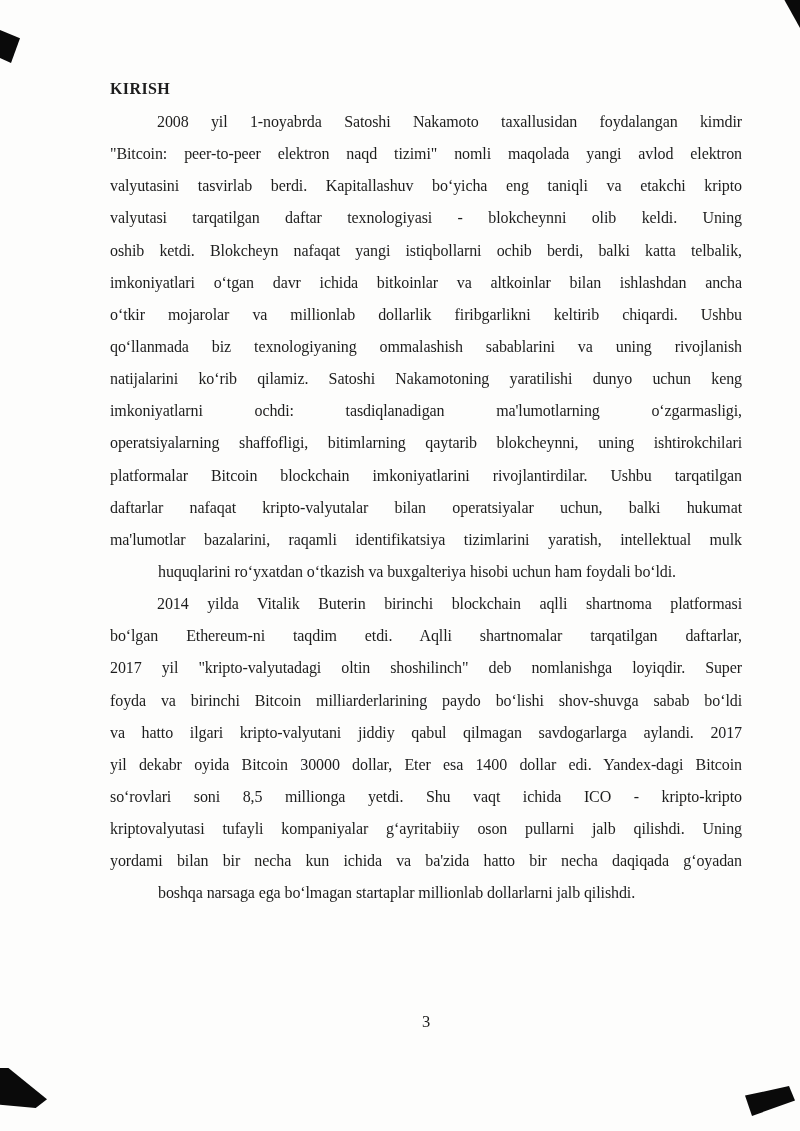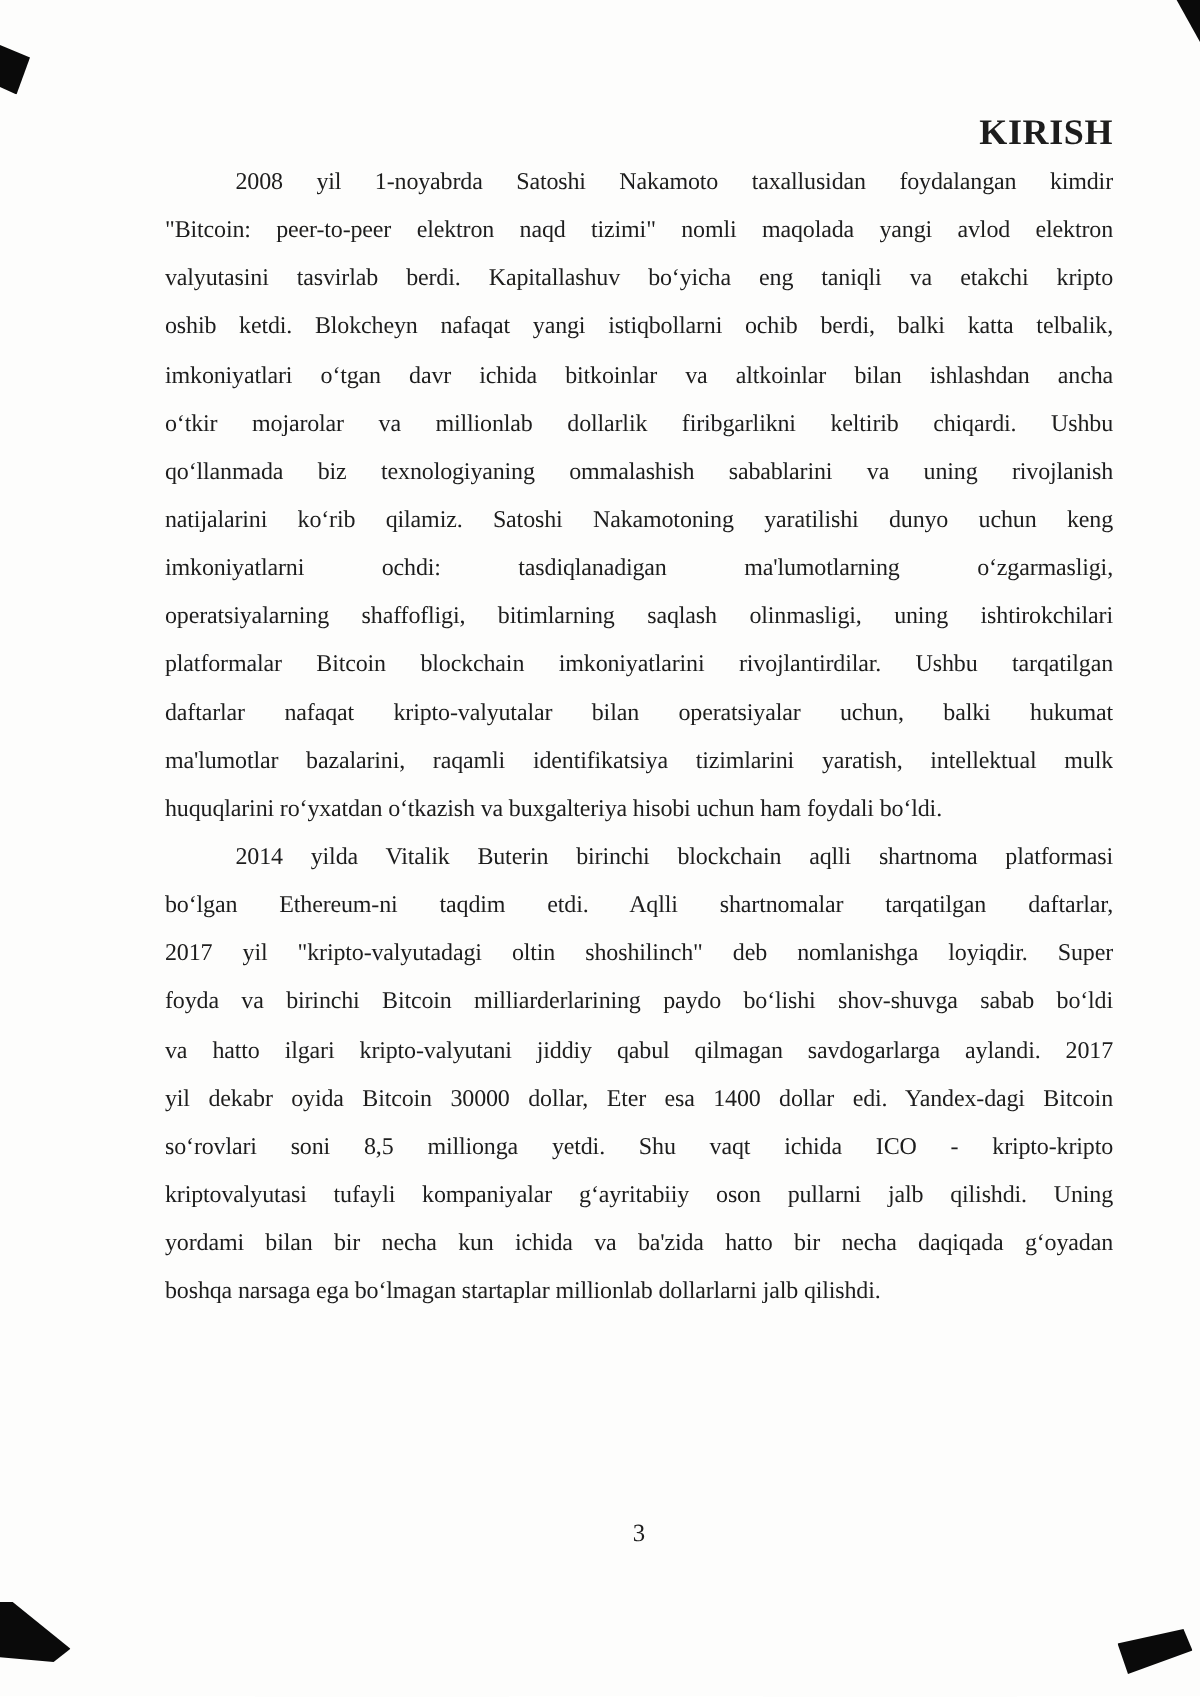--- a/index.html
+++ b/index.html
@@ -21,44 +21,44 @@
   }
 
   .content {
     position: absolute;
     left: 110px;
     top: 76px;
     width: 632px;
   }
 
   .doc-title {
-    text-align: right;
+    text-align: left;
     font-weight: 700;
-    font-size: 24px;
+    font-size: 16px;
     line-height: 26px;
     letter-spacing: 0.4px;
     margin-bottom: 4px;
     color: var(--ink);
   }
 
   .para { width: 100%; }
 
   .line {
     font-size: 16px;
     line-height: 32.15px;
     height: 32.15px;
     overflow: hidden;
     letter-spacing: -0.1px;
     text-align: justify;
     text-align-last: justify;
     white-space: normal;
     color: var(--ink);
   }
   .line.first { text-indent: 47px; }
-  .line.last  { text-align-last: left; }
+  .line.last  { text-align-last: left; margin-left: 48px; }
 
   .page-number {
     position: absolute;
     left: 110px;
     top: 1010px;
     width: 632px;
     text-align: center;
     font-size: 16.5px;
     line-height: 24px;
     color: var(--ink);
@@ -93,27 +93,28 @@
   <div class="scan-corner bl"></div>
   <div class="scan-corner br"></div>
 
   <div class="content">
     <div class="doc-title">KIRISH</div>
     <div id="paragraphs">
         <div class="para">
           <div class="line first">2008 yil 1-noyabrda Satoshi Nakamoto taxallusidan foydalangan kimdir</div>
           <div class="line">"Bitcoin: peer-to-peer elektron naqd tizimi" nomli maqolada yangi avlod elektron</div>
           <div class="line">valyutasini tasvirlab berdi. Kapitallashuv boʻyicha eng taniqli va etakchi kripto</div>
+          <div class="line">valyutasi tarqatilgan daftar texnologiyasi - blokcheynni olib keldi. Uning</div>
           <div class="line">oshib ketdi. Blokcheyn nafaqat yangi istiqbollarni ochib berdi, balki katta telbalik,</div>
           <div class="line">imkoniyatlari oʻtgan davr ichida bitkoinlar va altkoinlar bilan ishlashdan ancha</div>
           <div class="line">oʻtkir mojarolar va millionlab dollarlik firibgarlikni keltirib chiqardi. Ushbu</div>
           <div class="line">qoʻllanmada biz texnologiyaning ommalashish sabablarini va uning rivojlanish</div>
           <div class="line">natijalarini koʻrib qilamiz. Satoshi Nakamotoning yaratilishi dunyo uchun keng</div>
           <div class="line">imkoniyatlarni ochdi: tasdiqlanadigan ma'lumotlarning oʻzgarmasligi,</div>
-          <div class="line">operatsiyalarning shaffofligi, bitimlarning saqlash olinmasligi, uning ishtirokchilari</div>
+          <div class="line">operatsiyalarning shaffofligi, bitimlarning qaytarib blokcheynni, uning ishtirokchilari</div>
           <div class="line">platformalar Bitcoin blockchain imkoniyatlarini rivojlantirdilar. Ushbu tarqatilgan</div>
           <div class="line">daftarlar nafaqat kripto-valyutalar bilan operatsiyalar uchun, balki hukumat</div>
           <div class="line">ma'lumotlar bazalarini, raqamli identifikatsiya tizimlarini yaratish, intellektual mulk</div>
           <div class="line last">huquqlarini roʻyxatdan oʻtkazish va buxgalteriya hisobi uchun ham foydali boʻldi.</div>
         </div>
         <div class="para">
           <div class="line first">2014 yilda Vitalik Buterin birinchi blockchain aqlli shartnoma platformasi</div>
           <div class="line">boʻlgan Ethereum-ni taqdim etdi. Aqlli shartnomalar tarqatilgan daftarlar,</div>
           <div class="line">2017 yil "kripto-valyutadagi oltin shoshilinch" deb nomlanishga loyiqdir. Super</div>
           <div class="line">foyda va birinchi Bitcoin milliarderlarining paydo boʻlishi shov-shuvga sabab boʻldi</div>

